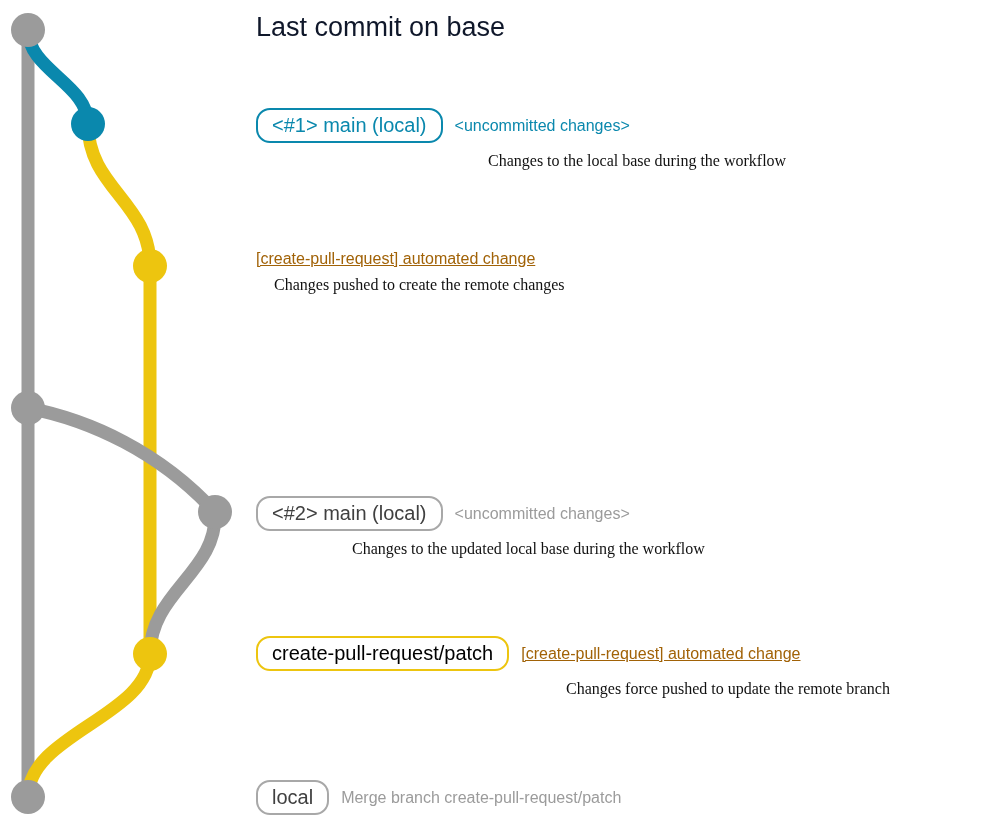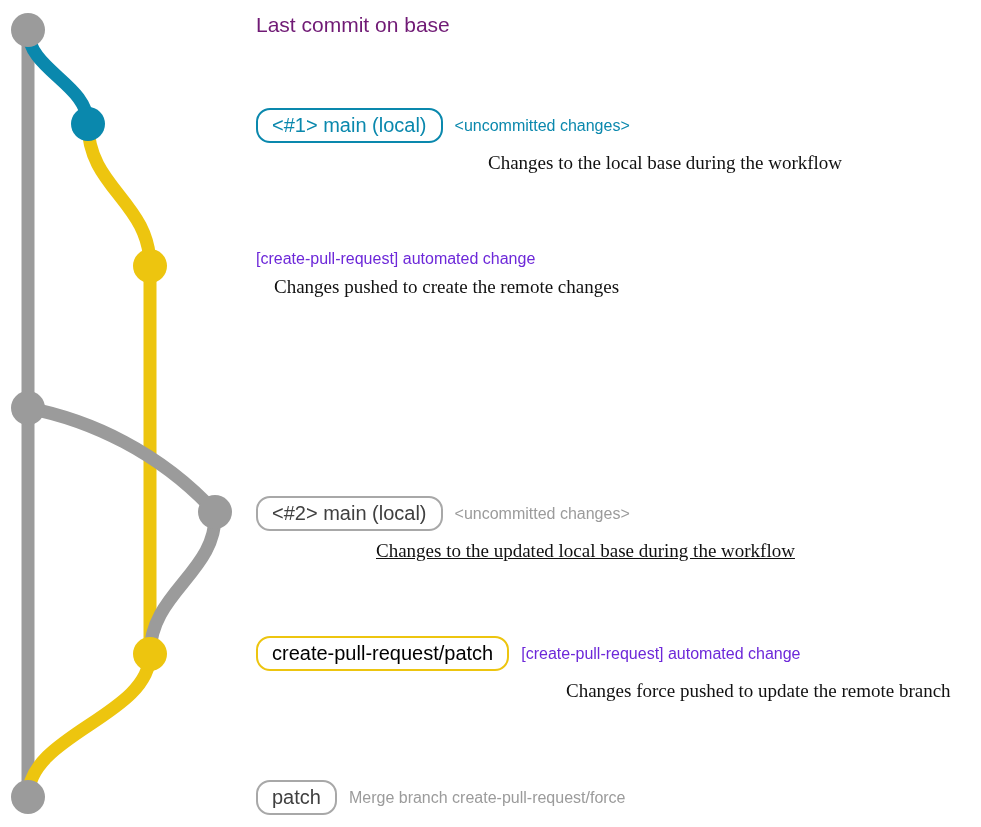--- a/index.html
+++ b/index.html
@@ -52,40 +52,40 @@
   .pill.teal   { border-color: #0a88ad; color: #0a88ad; text-align: right; }
   .pill.yellow { border-color: #edc50f; color: #000000; }
   .pill.gray   { border-color: #a8a8a8; color: #404040; }
 
   .subject {
     font-size: 16px;
     line-height: 1;
     white-space: nowrap;
   }
   .subject.teal   { color: #0a88ad; }
-  .subject.yellow { color: #6d28d9; }
+  .subject.yellow { color: #a16207; text-decoration: underline; }
   .subject.gray   { color: #9b9b9b; }
 
   .note {
     font-family: "Liberation Serif", serif;
-    font-size: 19px;
+    font-size: 16px;
     color: #111111;
     white-space: nowrap;
     margin-top: 9px;
   }
   .note.indent-a { margin-left: 232px; }
   .note.indent-b { margin-left: 18px; }
-  .note.indent-c { margin-left: 120px; text-decoration: underline; }
+  .note.indent-c { margin-left: 96px; }
   .note.indent-d { margin-left: 310px; }
 
   
   .plain {
-    font-size: 21px;
+    font-size: 27px;
     line-height: 1;
-    color: #701a75;
+    color: #0f172a;
     white-space: nowrap;
   }
 </style>
 </head>
 <body>
 
 <div id="canvas">
 
   <svg id="graph" viewBox="0 0 260 827" width="260" height="827">
 
@@ -144,18 +144,18 @@
   <div class="row" style="top:636px;">
     <div class="row-head">
       <span class="pill yellow">create-pull-request/patch</span>
       <span class="subject yellow">[create-pull-request] automated change</span>
     </div>
     <div class="note indent-d">Changes force pushed to update the remote branch</div>
   </div>
 
   <div class="row" style="top:780px;">
     <div class="row-head">
-      <span class="pill gray">patch</span>
-      <span class="subject gray">Merge branch create-pull-request/force</span>
+      <span class="pill gray">local</span>
+      <span class="subject gray">Merge branch create-pull-request/patch</span>
     </div>
   </div>
 
 </div>
 
 </body></html>

